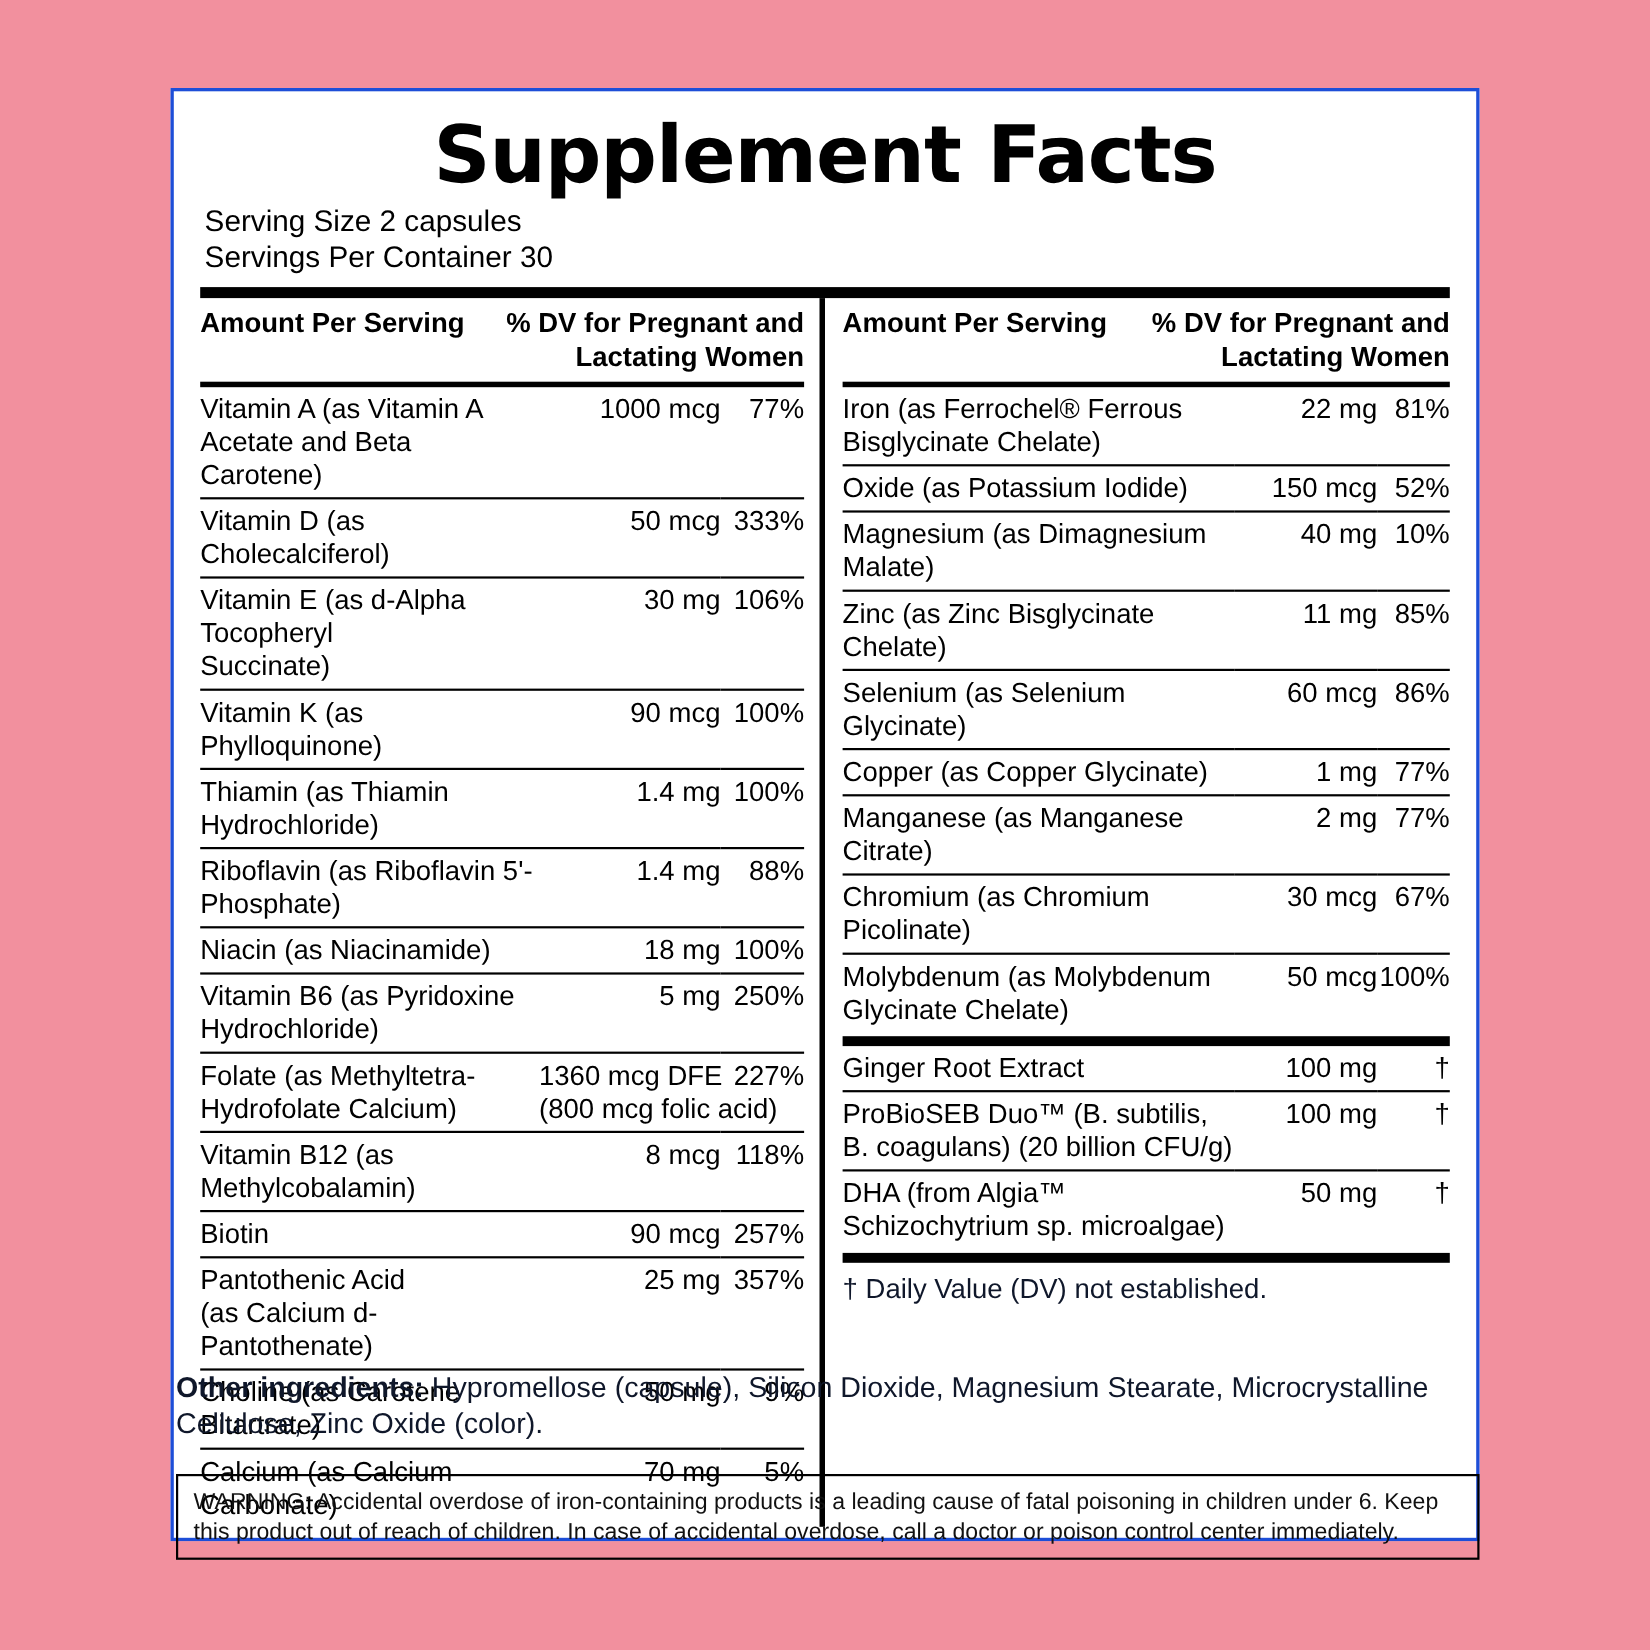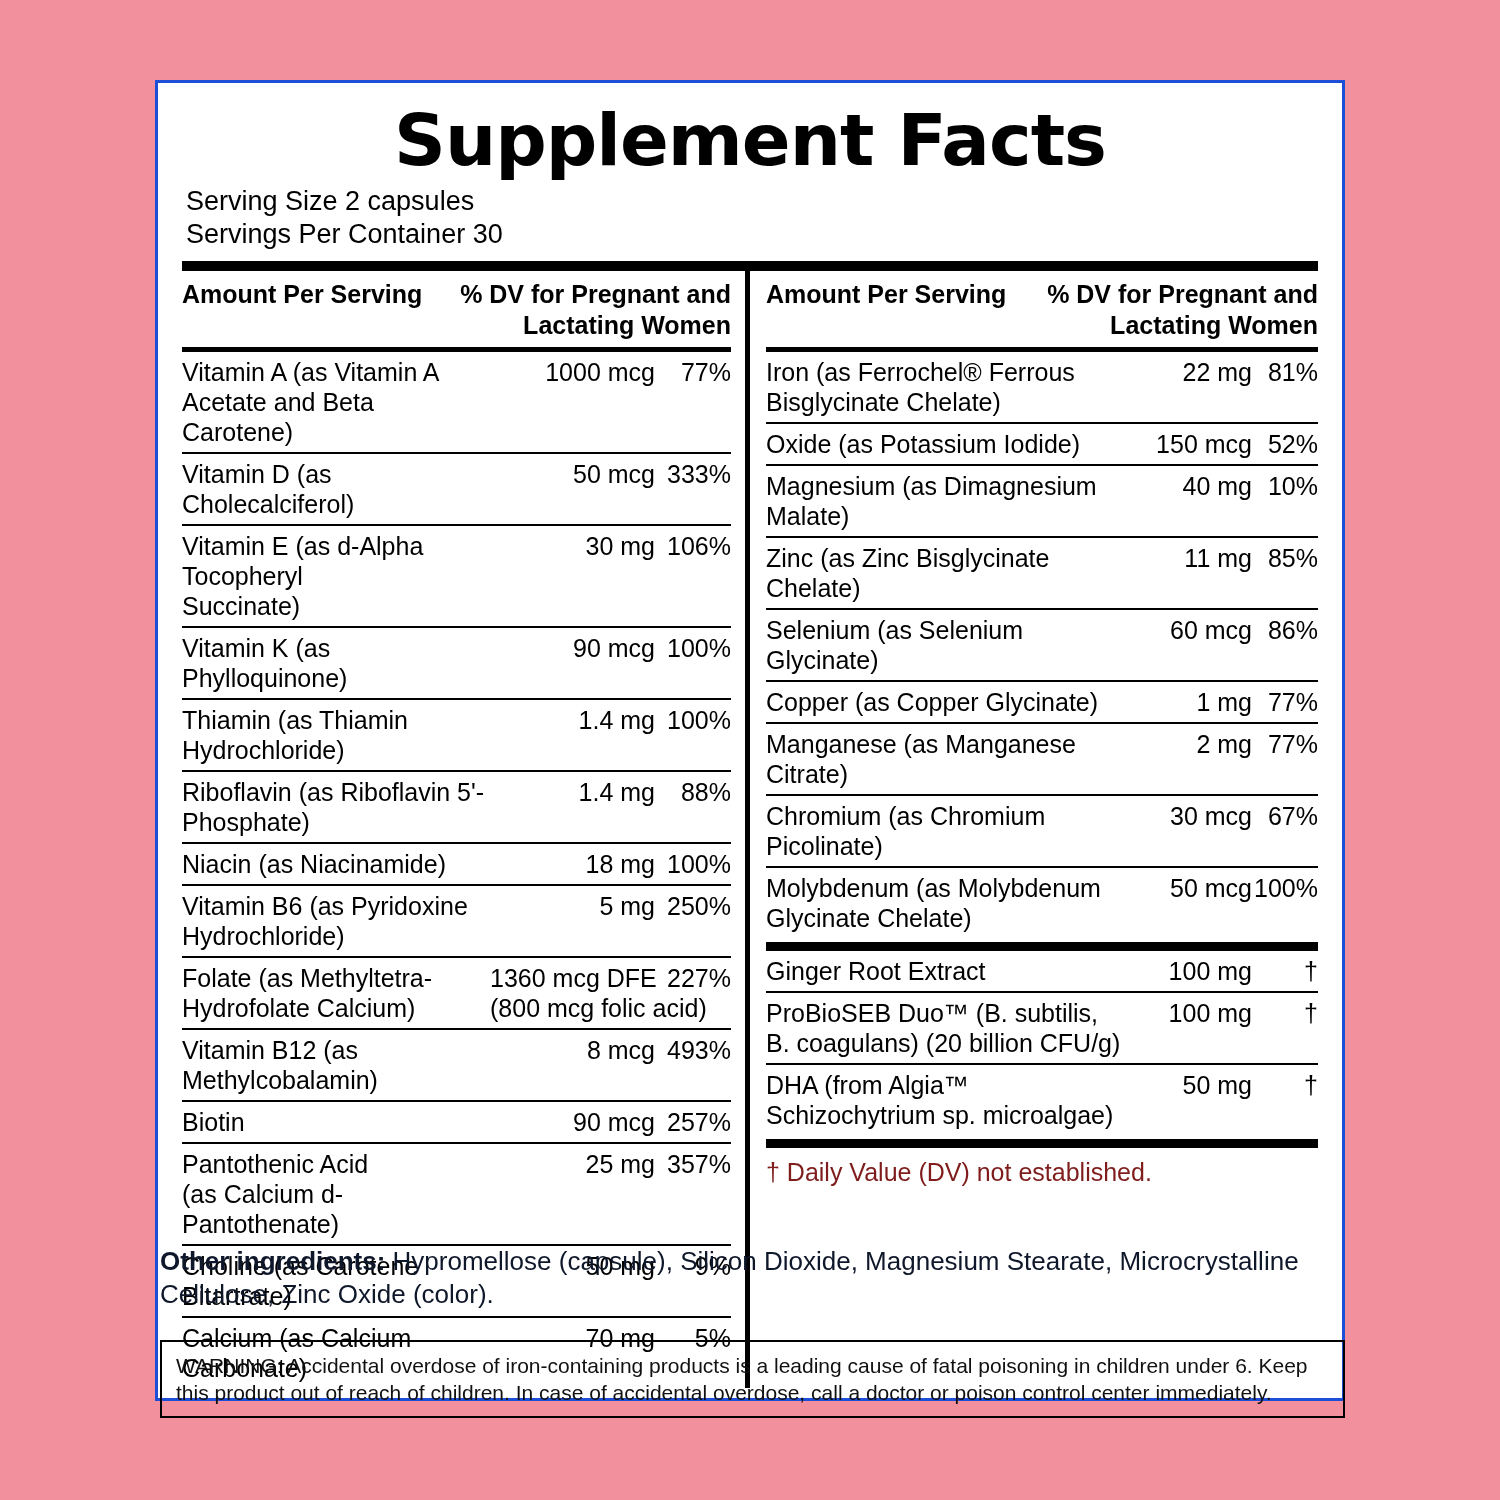--- a/index.html
+++ b/index.html
@@ -131,21 +131,21 @@
   .col-right td.dv { width: 66px; }
   .sep-thick {
     height: 9px;
     background: #000;
     margin: 4px 0 0 0;
   }
   .dagger-note {
     font-size: 25px;
     line-height: 30px;
     padding-top: 9px;
-    color: #7f1d1d;
+    color: #0f172a;
   }
   .other-ing {
     position: absolute;
     left: 160px;
     top: 1245px;
     width: 1190px;
     font-size: 26px;
     line-height: 33px;
     color: #0f172a;
   }
@@ -243,21 +243,21 @@
               </td>
               <td class="amt">
                 <span>1360 mcg DFE</span>
                 <span class="amt-sub">(800 mcg folic acid)</span>
               </td>
               <td class="dv">227%</td>
             </tr>
             <tr>
               <td class="name">Vitamin B12  (as Methylcobalamin)</td>
               <td class="amt">8 mcg</td>
-              <td class="dv">493%</td>
+              <td class="dv">118%</td>
             </tr>
             <tr>
               <td class="name">Biotin</td>
               <td class="amt">90 mcg</td>
               <td class="dv">257%</td>
             </tr>
             <tr>
               <td class="name">
                 <span>Pantothenic Acid</span>
                 <span class="sub">(as Calcium d-Pantothenate)</span>

